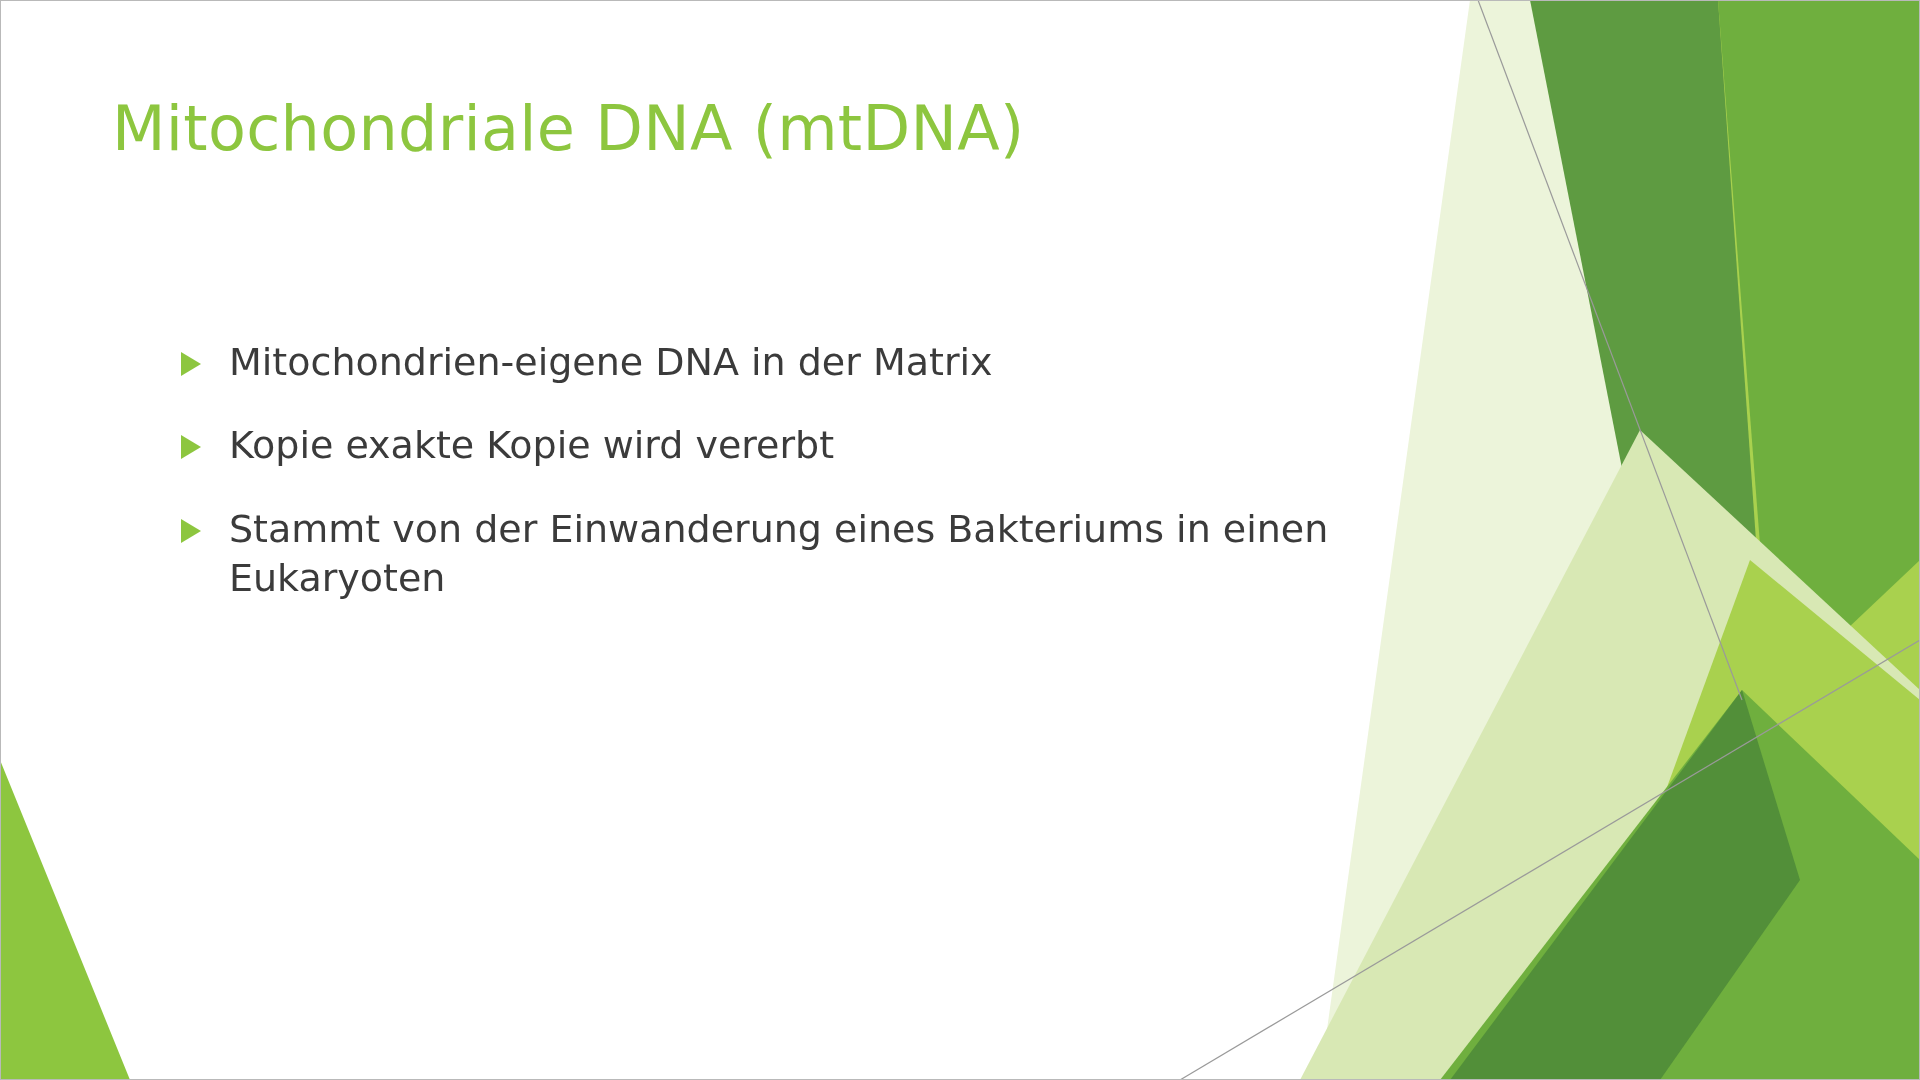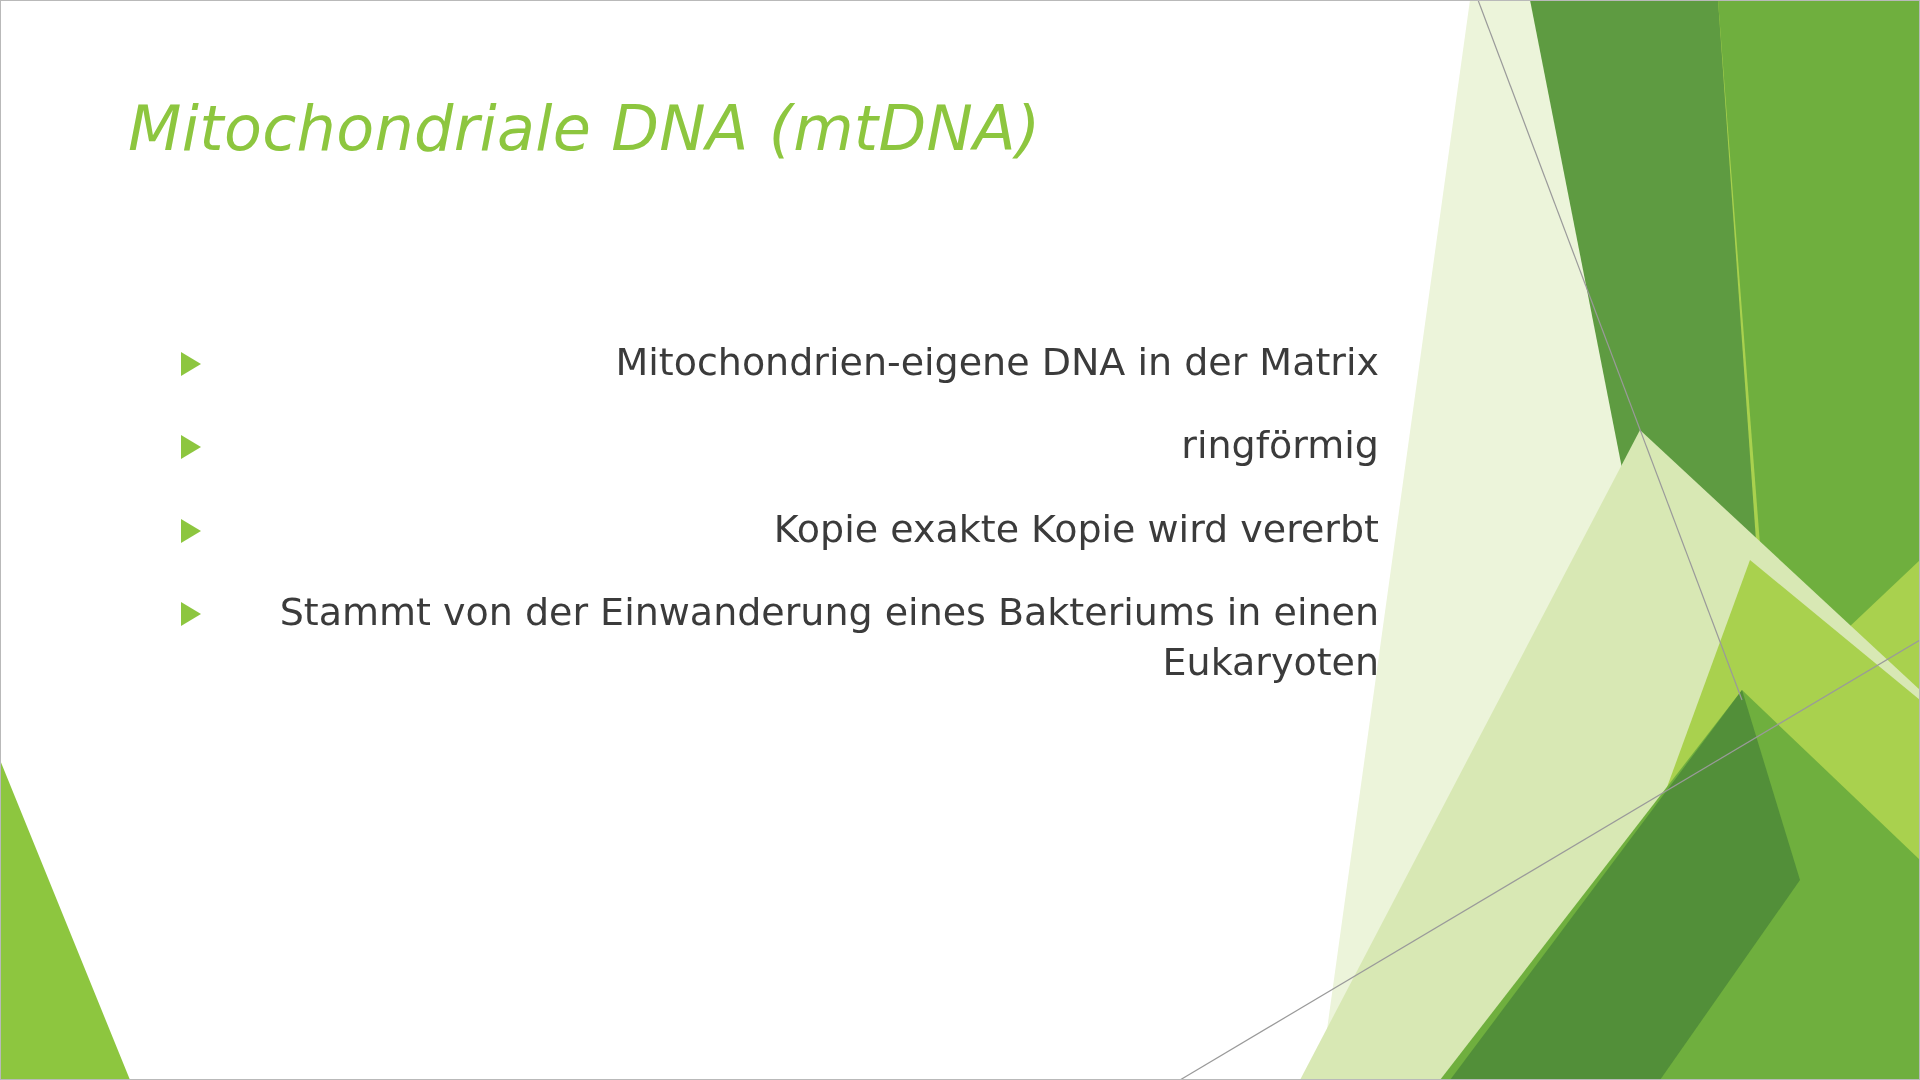--- a/index.html
+++ b/index.html
@@ -43,25 +43,24 @@
     inset: 0;
     width: 1920px;
     height: 1080px;
     z-index: 1;
     pointer-events: none;
   }
 
   
   .title-block {
     position: absolute;
-    left: 128px;
+    left: 112px;
     top: 96px;
     width: 1160px;
     z-index: 20;
-    font-style: italic;
   }
   .slide-title {
     margin: 0;
     font-family: "DejaVu Sans", sans-serif;
     font-size: 62px;
     font-weight: 400;
     line-height: 1.06;
     letter-spacing: 0.3px;
     color: #8DC63F;
     white-space: nowrap;
@@ -101,21 +100,20 @@
     margin-top: 13px;
     margin-right: 25px;
   }
   .bullet-marker svg {
     display: block;
   }
   .bullet-text {
     flex: 1 1 auto;
     display: block;
     max-width: 1150px;
-    text-align: right;
   }
 </style>
 </head>
 <body>
 
 <div class="slide">
 
   <svg class="deco" viewBox="0 0 1920 1080" preserveAspectRatio="none" xmlns="http://www.w3.org/2000/svg">
 
     <polygon points="0,760 0,1080 130,1080" fill="#8DC63F"></polygon>
@@ -149,28 +147,20 @@
 
       <li class="bullet-item">
         <span class="bullet-marker">
           <svg width="26" height="26" viewBox="0 0 26 26" xmlns="http://www.w3.org/2000/svg">
             <polygon points="3,1 23,13 3,25" fill="#8DC63F"></polygon>
           </svg>
         </span>
         <span class="bullet-text">Mitochondrien-eigene DNA in der Matrix</span>
       </li>
 
-      <li class="bullet-item">
-        <span class="bullet-marker">
-          <svg width="26" height="26" viewBox="0 0 26 26" xmlns="http://www.w3.org/2000/svg">
-            <polygon points="3,1 23,13 3,25" fill="#8DC63F"></polygon>
-          </svg>
-        </span>
-        <span class="bullet-text">ringförmig</span>
-      </li>
 
 
       <li class="bullet-item">
         <span class="bullet-marker">
           <svg width="26" height="26" viewBox="0 0 26 26" xmlns="http://www.w3.org/2000/svg">
             <polygon points="3,1 23,13 3,25" fill="#8DC63F"></polygon>
           </svg>
         </span>
         <span class="bullet-text">Kopie exakte Kopie wird vererbt</span>
       </li>

